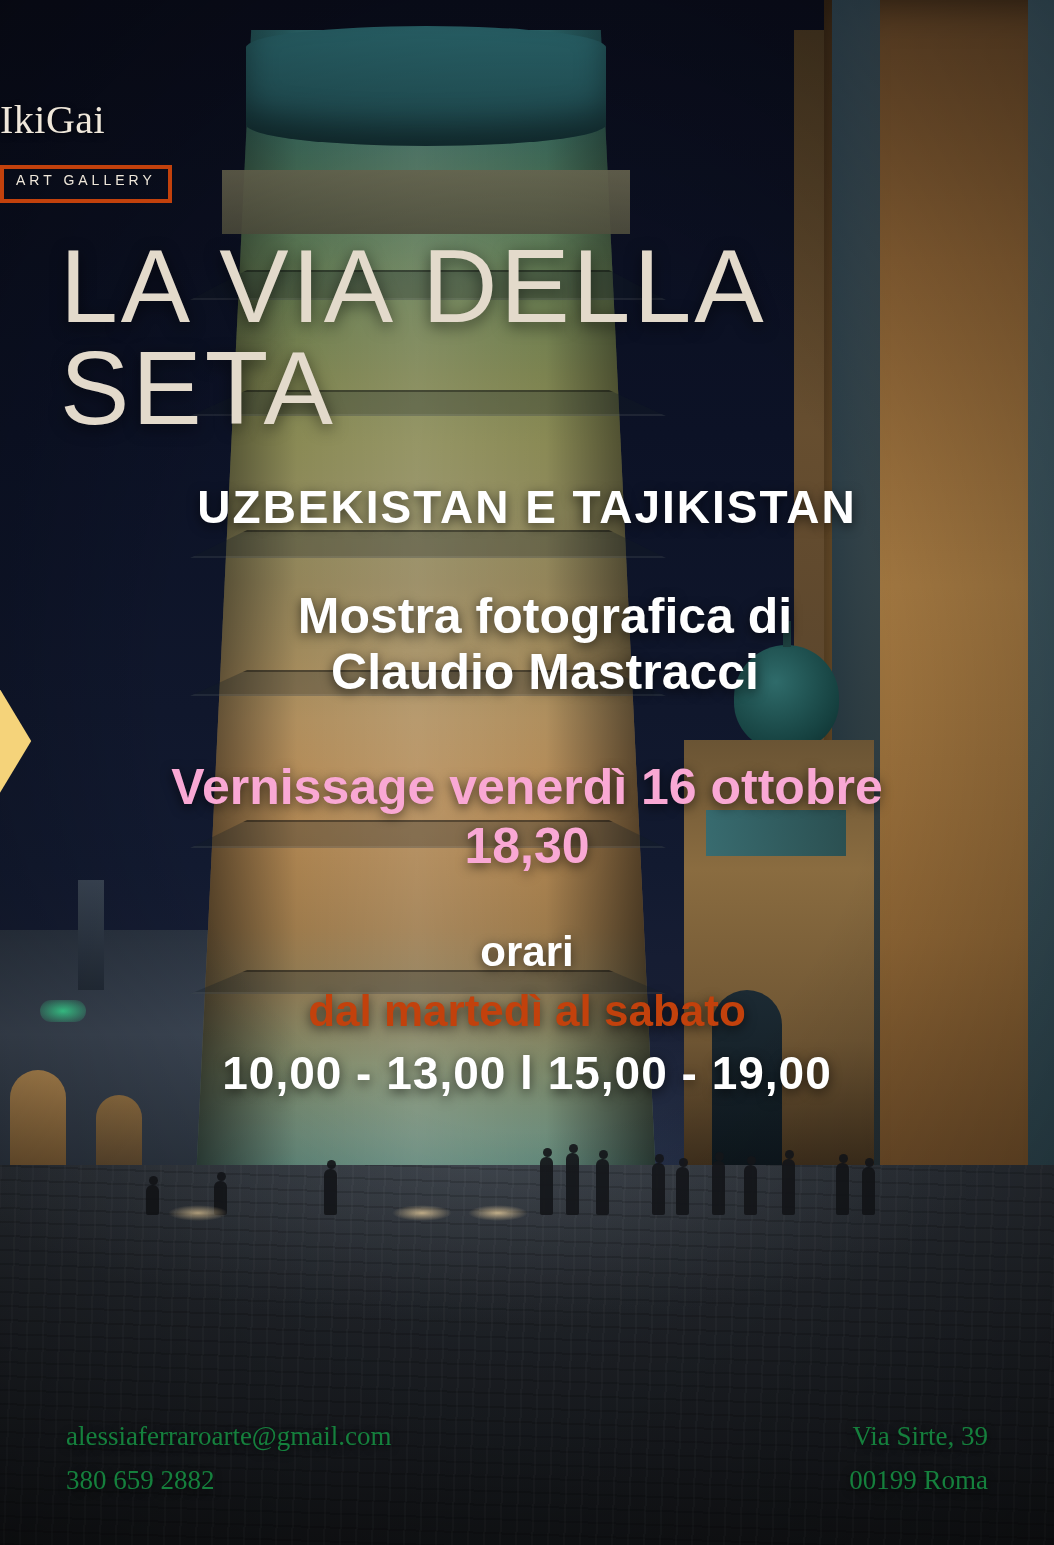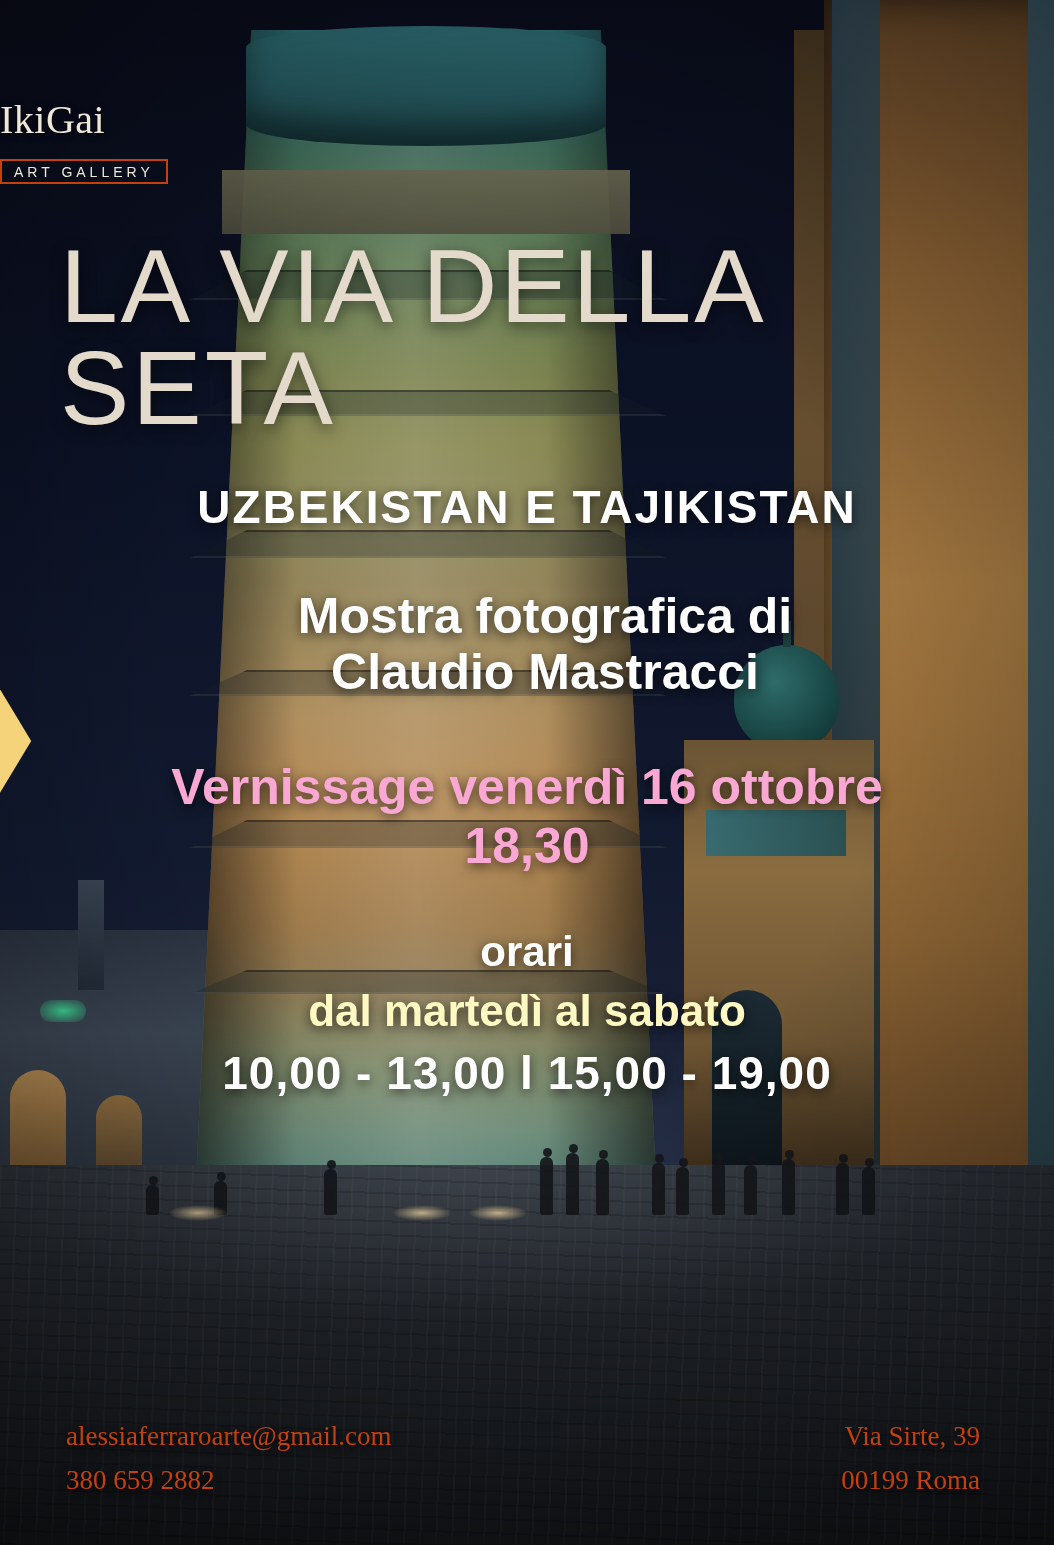--- a/index.html
+++ b/index.html
@@ -257,24 +257,24 @@
     text-align: left;
     color: #efe7da;
   }
   .logo .mark {
     font-family: "Liberation Serif", serif;
     font-size: 40px;
     letter-spacing: .5px;
     text-shadow: 0 2px 6px rgba(0,0,0,.6);
   }
   .logo .sub {
-    margin-top: 16px;
+    margin-top: 22px;
     display: inline-block;
-    border: 2px solid #c2410c;
-    padding: 3px 12px 2px;
+    border: 4px solid #c2410c;
+    padding: 3px 12px 11px;
     font-size: 14px;
     letter-spacing: 4px;
     font-family: "Liberation Sans", sans-serif;
   }
 
   
   .content {
     position: absolute;
     left: 0; right: 0; top: 236px;
     text-align: center;
@@ -330,41 +330,41 @@
     margin-top: 52px;
     font-weight: 700;
     font-size: 42px;
     color: #fff;
     text-shadow: 0 3px 12px rgba(0,0,0,.65);
   }
   .hours-days {
     margin-top: 10px;
     font-weight: 700;
     font-size: 44px;
-    color: #fef9c3;
+    color: #c2410c;
     text-shadow: 0 3px 12px rgba(0,0,0,.65);
   }
   .hours-times {
     margin-top: 10px;
     font-weight: 700;
     font-size: 46px;
     letter-spacing: 1px;
     color: #fff;
     text-shadow: 0 3px 12px rgba(0,0,0,.65);
   }
 
   
   .footer {
     position: absolute;
-    left: 0; right: 8px; bottom: 42px;
+    left: 0; right: 0; bottom: 42px;
     padding: 0 66px;
     display: flex;
     justify-content: space-between;
     align-items: flex-end;
-    color: #c2410c;
+    color: #15803d;
     font-family: "Liberation Serif", serif;
     font-size: 27px;
     line-height: 1.65;
     text-shadow: 0 2px 8px rgba(0,0,0,.75);
   }
   .footer .right { text-align: right; }
   .footer div > div { white-space: nowrap; }
 </style>
 </head>
 <body>

